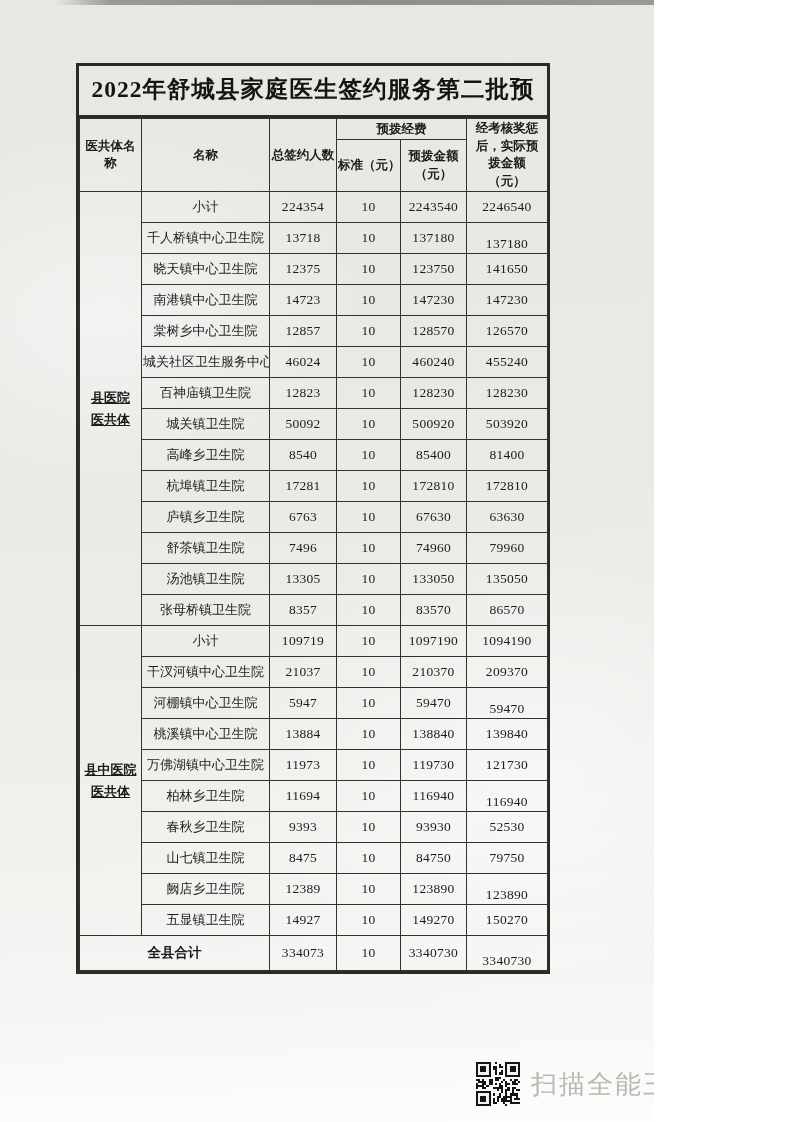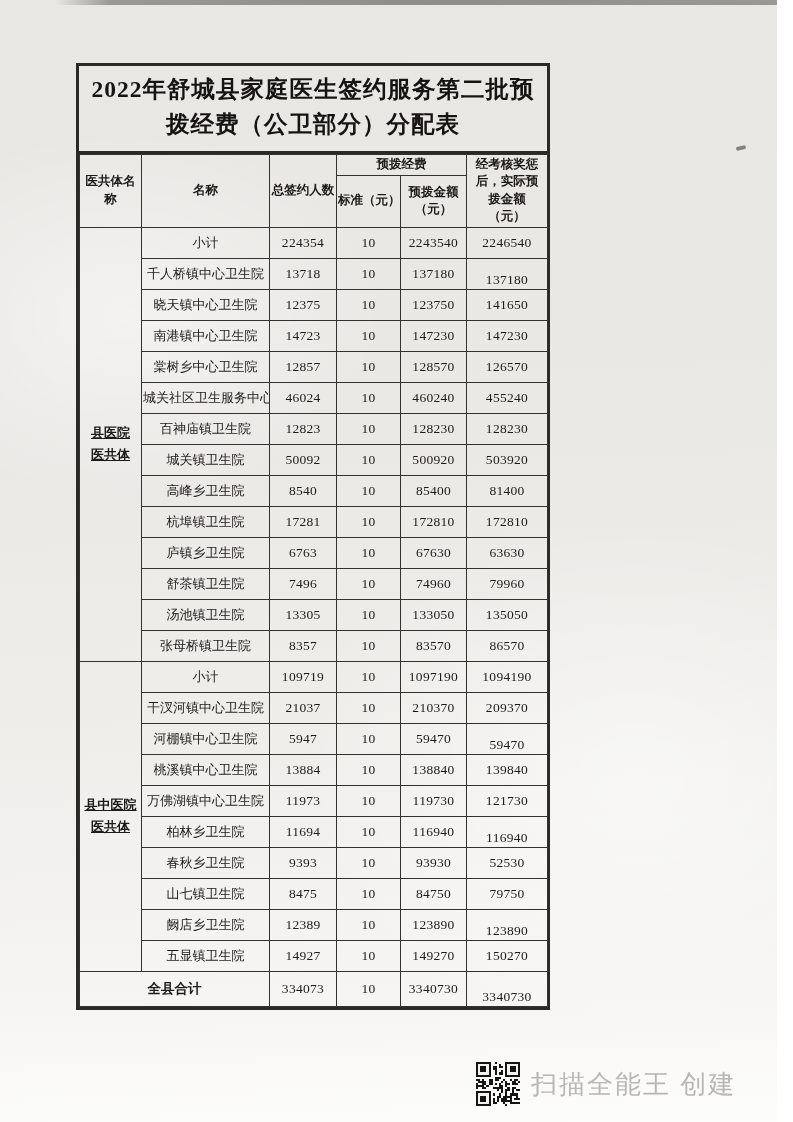--- a/index.html
+++ b/index.html
@@ -1,18 +1,18 @@
 <!DOCTYPE html>
 <html><head>
 <meta charset="utf-8">
 <style>
   html,body{margin:0;padding:0;}
   body{background:#ffffff;width:793px;}
   .page{
-    position:relative;width:777px;height:1122px;overflow:hidden;
+    position:relative;width:654px;height:1122px;overflow:hidden;
     background:
       radial-gradient(420px 300px at 16% 28%, rgba(255,255,255,.45), rgba(255,255,255,0) 62%),
       radial-gradient(520px 400px at 82% 70%, rgba(255,255,255,.5), rgba(255,255,255,0) 65%),
       linear-gradient(178deg,#e9e7e3 0%,#ebe9e6 40%,#efeeeb 65%,#f6f5f3 88%,#fdfdfc 100%);
     font-family:"Liberation Serif",serif;
   }
   .top-strip{
     position:absolute;top:0;left:0;right:0;height:5px;
     background:linear-gradient(90deg,rgba(155,153,150,0) 0px,rgba(155,153,150,0) 55px,#9b9996 110px,#8f8d8a 55%,#9b9996 100%);
   }
@@ -51,21 +51,20 @@
 </head>
 <body>
 
 <div class="page">
   <div class="top-strip"></div>
   <div class="fleck"></div>
 
   <div class="doc">
     <div class="title">
       <div>2022年舒城县家庭医生签约服务第二批预</div>
-      <div>拨经费（公卫部分）分配表</div>
     </div>
     <table>
       <colgroup>
         <col style="width:62px">
           <col style="width:128px">
           <col style="width:67px">
         <col style="width:64px">
           <col style="width:66px">
           <col style="width:81px">
       </colgroup>

